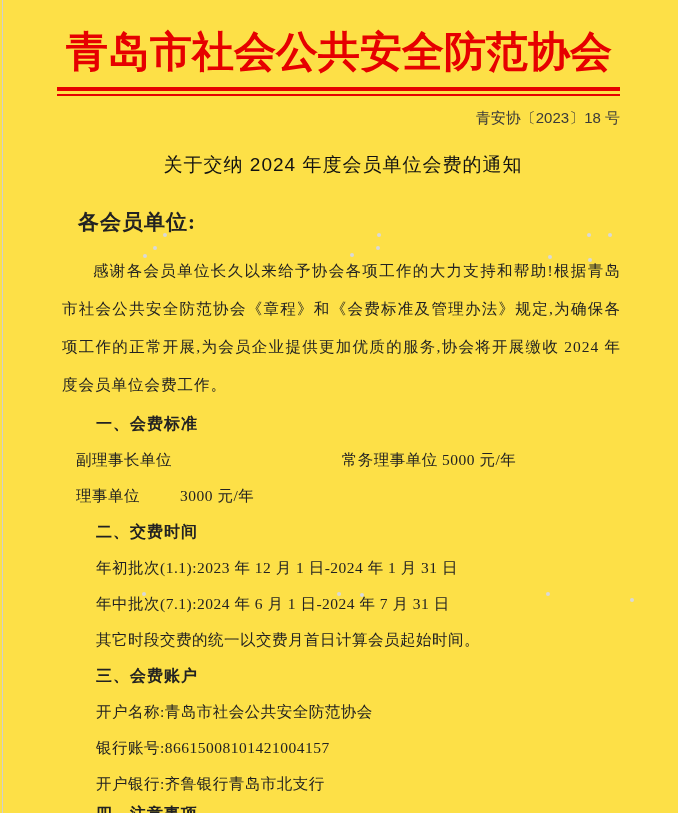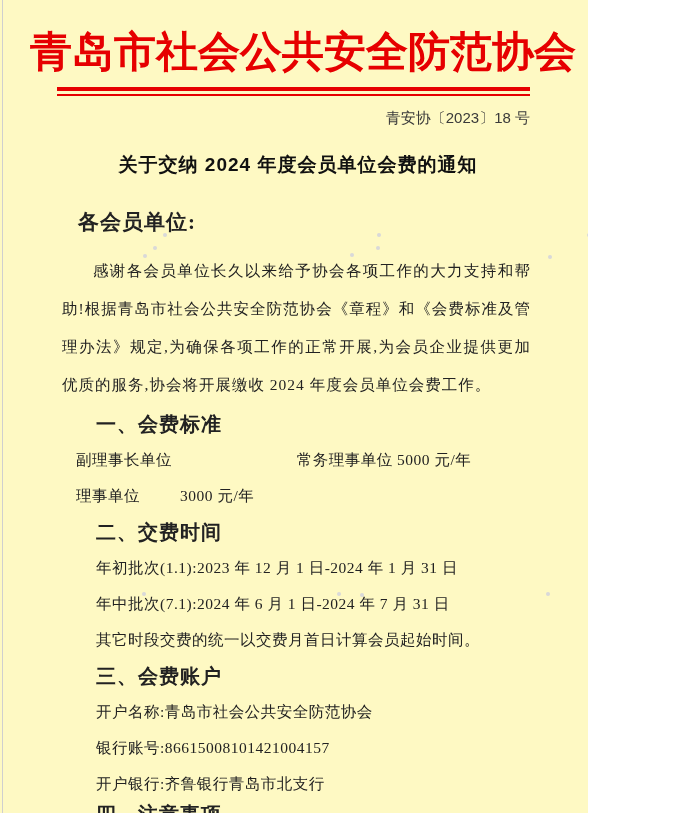--- a/index.html
+++ b/index.html
@@ -1,19 +1,19 @@
 <!DOCTYPE html>
 <html><head>
 <meta charset="utf-8">
 <style>
   html,body { margin:0; padding:0; background:#ffffff; }
   .page {
     position:relative;
-    width:588px; height:813px;
-    background:#fef9c3;
+    width:678px; height:813px;
+    background:#fde047;
     overflow:hidden;
     font-family:"Liberation Serif", serif;
     color:#222;
   }
   .edge-left {
     position:absolute; left:2px; top:0; bottom:0; width:1px;
     background:#cfcfcf;
   }
   .org-name {
     margin:26px 30px 0 30px;
@@ -39,21 +39,21 @@
     margin:13px 58px 0 0;
     text-align:right;
     font-size:15px;
     color:#3a3a3a;
     font-family:Liberation Sans, sans-serif;
   }
   .doc-title {
     margin:24px 0 0 8px;
     text-align:center;
     font-size:19px;
-    font-weight:bold;
+    font-weight:normal;
     color:#111;
     letter-spacing:1px;
     font-family:"Liberation Sans", sans-serif;
   }
   .salutation {
     margin:30px 0 0 78px;
     font-size:21px;
     font-weight:bold;
     letter-spacing:1px;
   }
@@ -61,21 +61,21 @@
     margin:16px 57px 0 62px;
     font-size:15.5px;
     line-height:38px;
     text-align:justify;
     text-indent:2em;
     letter-spacing:1px;
   }
   .sections { margin-top:2px; }
   .sec-heading {
     margin-left:96px;
-    font-size:20px;
+    font-size:16px;
     font-weight:bold;
     line-height:36px;
     letter-spacing:1px;
   }
   .sec-line {
     margin-left:96px;
     font-size:15.5px;
     line-height:36px;
     letter-spacing:0.5px;
   }

